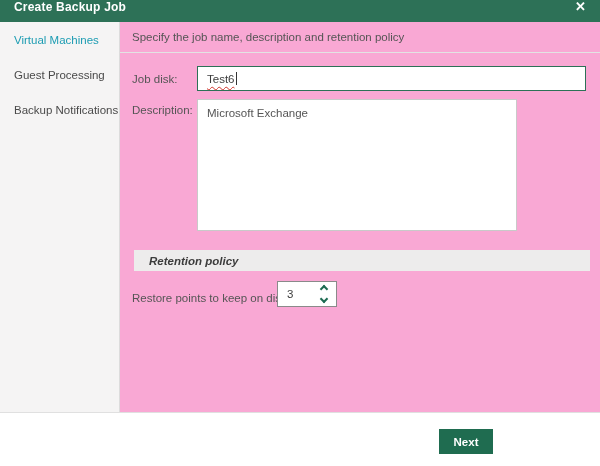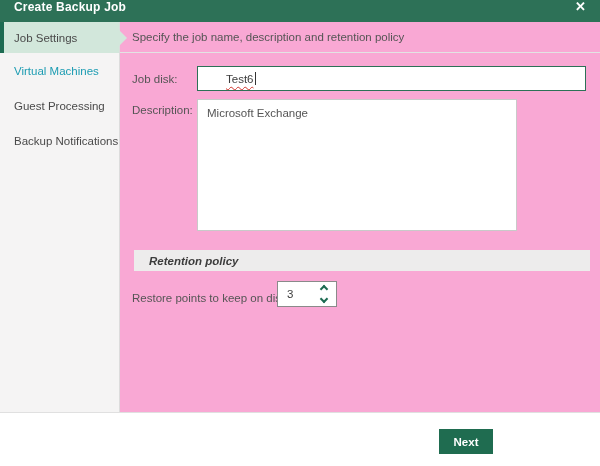--- a/index.html
+++ b/index.html
@@ -66,21 +66,20 @@
     left:77px; top:44px; width:389px; height:25px;
     border:1px solid #2D7157; display:flex; align-items:center;
     padding-left:9px; cursor:text;
   }
   .misspelled {
     text-decoration-line:underline;
     text-decoration-style:wavy;
     text-decoration-color:#D0342C;
     text-decoration-thickness:1px;
     text-underline-offset:3px;
-    margin-left:19px;
   }
   .caret {
     display:inline-block; width:1px; height:13px; background:#333;
     vertical-align:middle; margin-left:1px;
   }
   .desc-textarea {
     left:77px; top:77px; width:320px; height:132px;
     border:1px solid #C9C9C9; padding:7px 9px; color:#555; cursor:text;
   }
 
@@ -122,23 +121,20 @@
 <body>
 
 <div class="dialog">
 
   <div class="titlebar">
     <span class="title">Create Backup Job</span>
     <span class="close">✕</span>
   </div>
 
   <div class="sidebar">
-    <div class="nav-item active">
-      <span>Job Settings</span>
-    </div>
     <div class="nav-item link">
       <span>Virtual Machines</span>
     </div>
     <div class="nav-item">
       <span>Guest Processing</span>
     </div>
     <div class="nav-item">
       <span>Backup Notifications</span>
     </div>
   </div>

